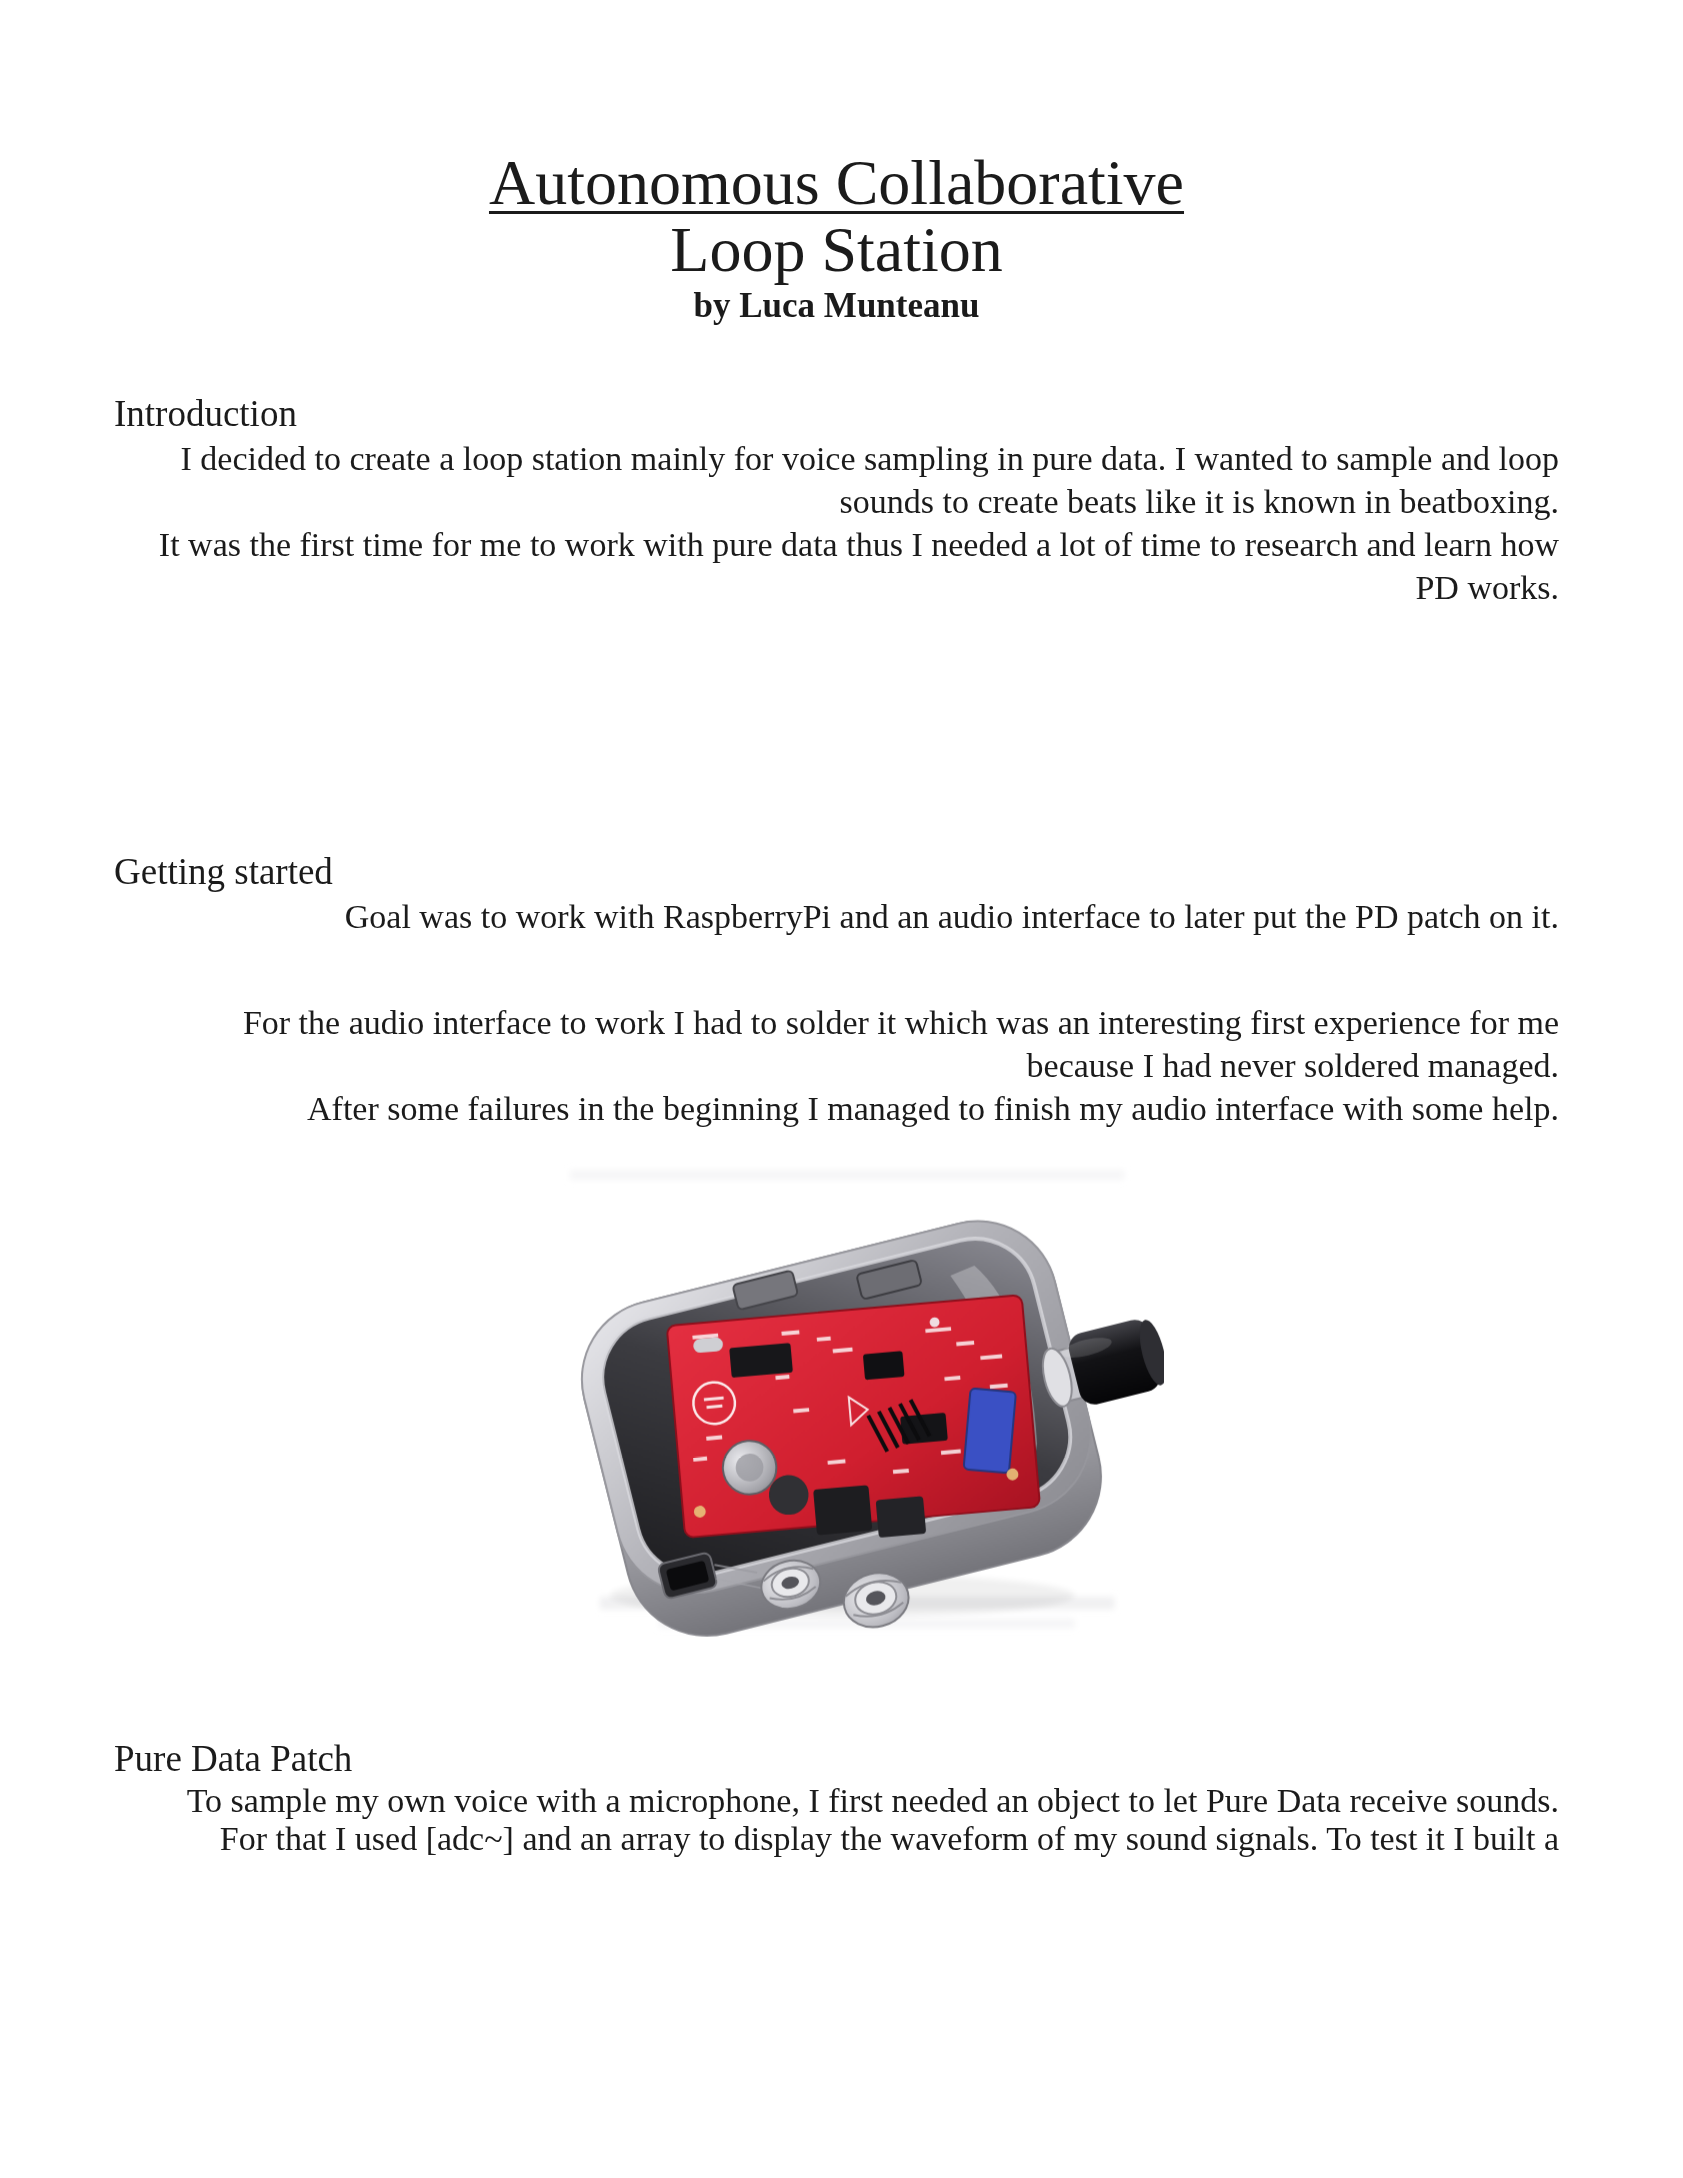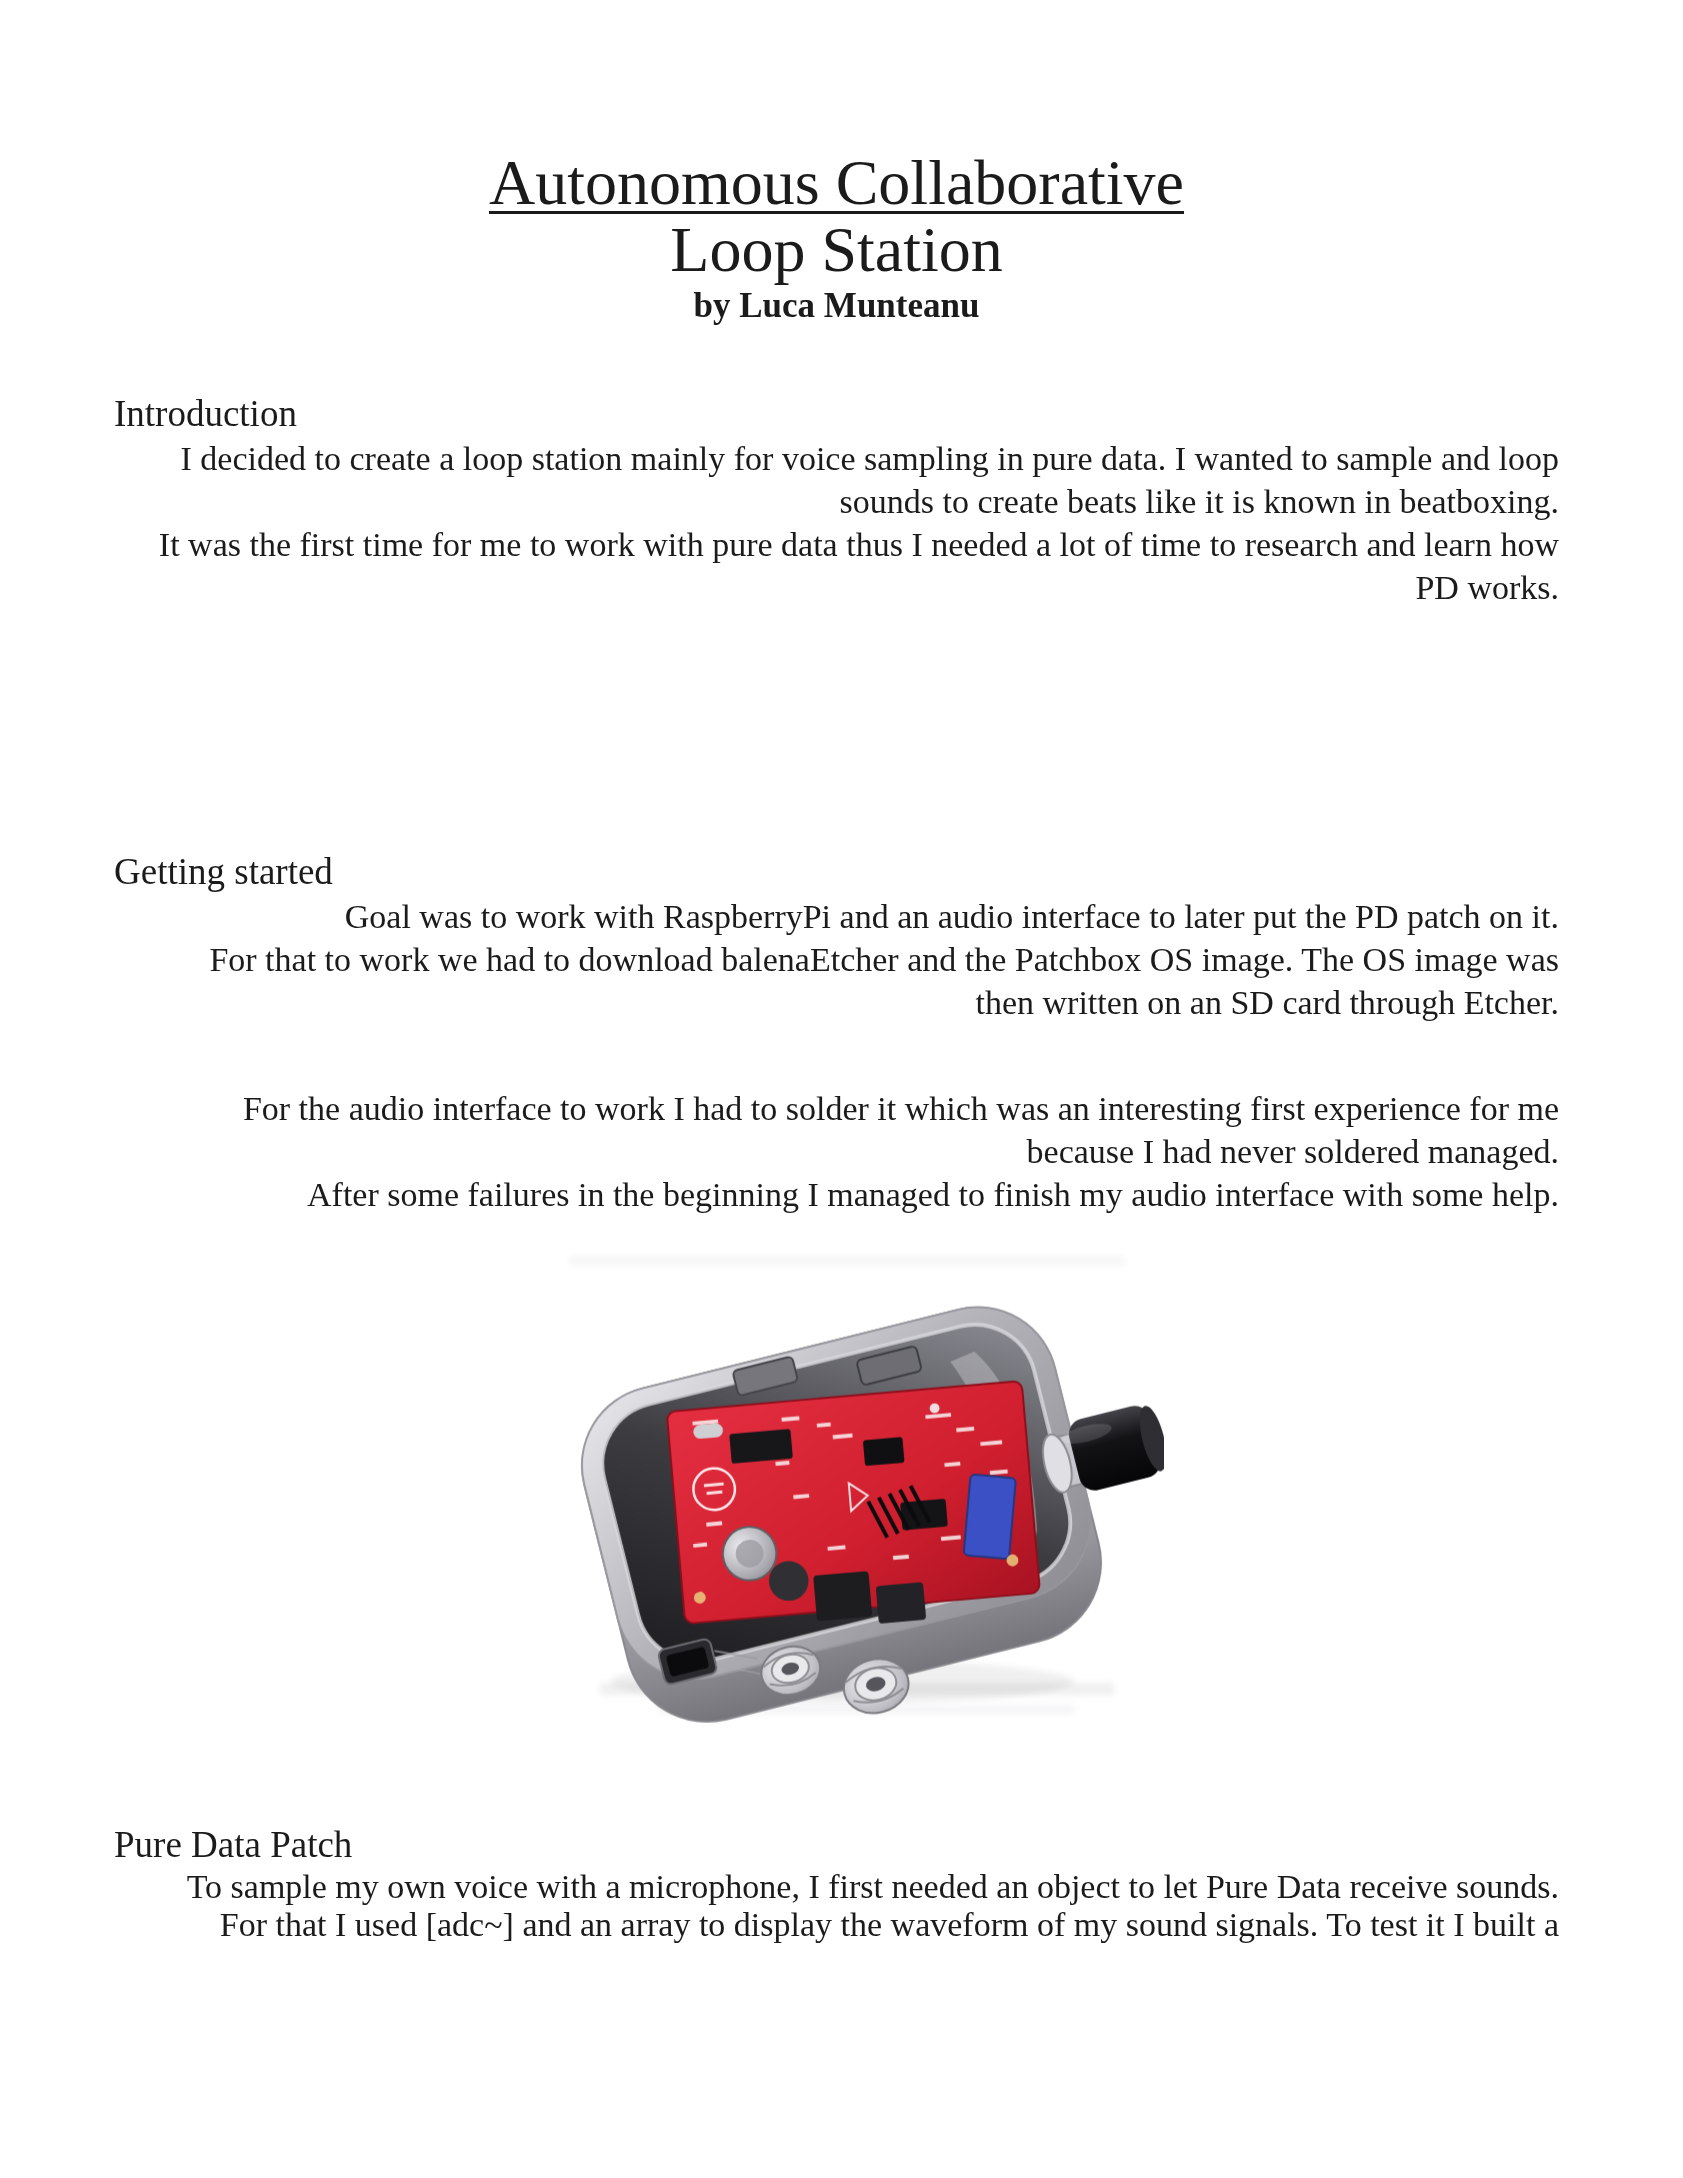--- a/index.html
+++ b/index.html
@@ -78,24 +78,20 @@
       <p class="para">
         <span class="line">It was the first time for me to work with pure data thus I needed a lot of time to research and learn how</span>
         <span class="line">PD works.</span>
       </p>
     </section>
 
     <section class="sec-getting">
       <h2 class="sec-heading">Getting started</h2>
       <p class="para">
         <span class="line">Goal was to work with RaspberryPi and an audio interface to later put the PD patch on it.</span>
-      </p>
-      <p class="para">
-        <span class="line">For that to work we had to download balenaEtcher and the Patchbox OS image. The OS image was</span>
-        <span class="line">then written on an SD card through Etcher.</span>
       </p>
       <p class="para para-solder">
         <span class="line">For the audio interface to work I had to solder it which was an interesting first experience for me</span>
         <span class="line">because I had never soldered managed.</span>
       </p>
       <p class="para">
         <span class="line">After some failures in the beginning I managed to finish my audio interface with some help.</span>
       </p>
     </section>
 

